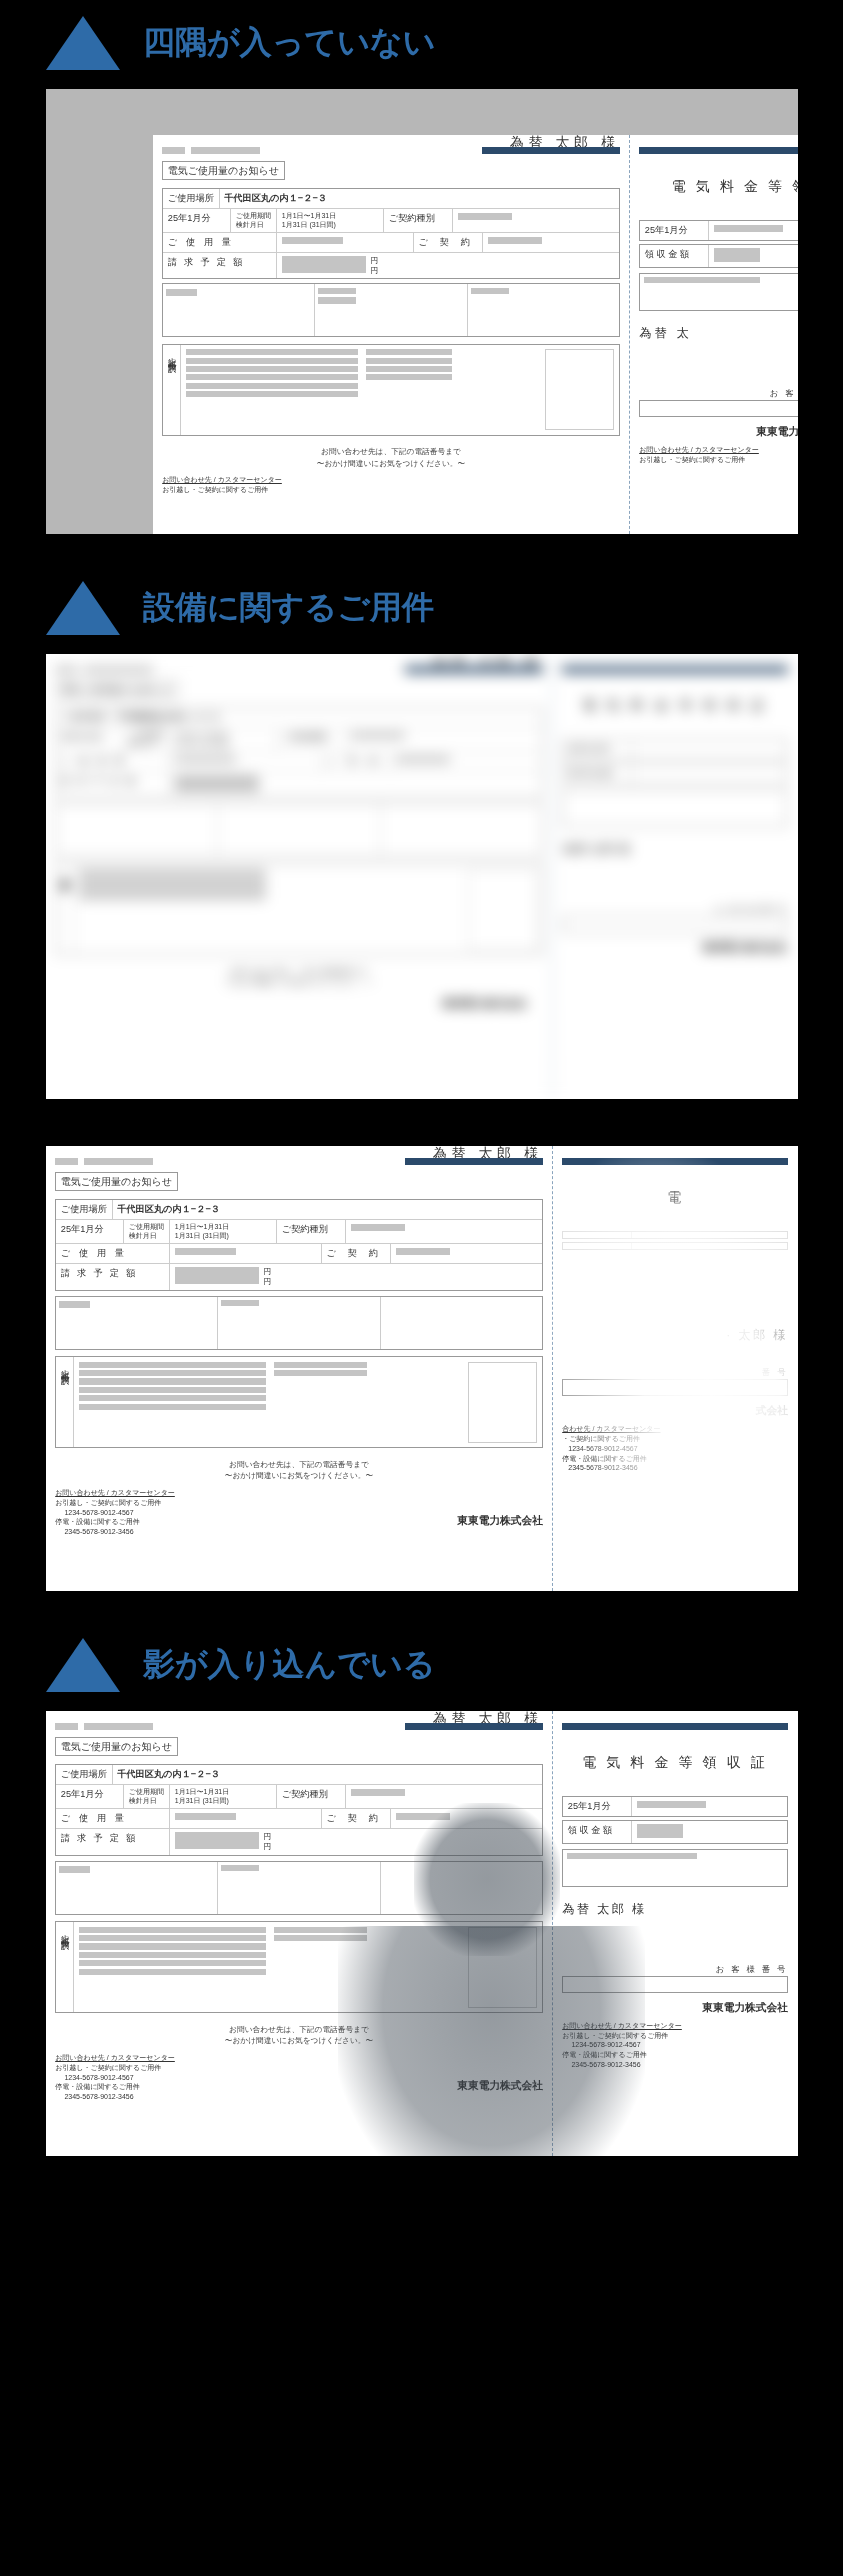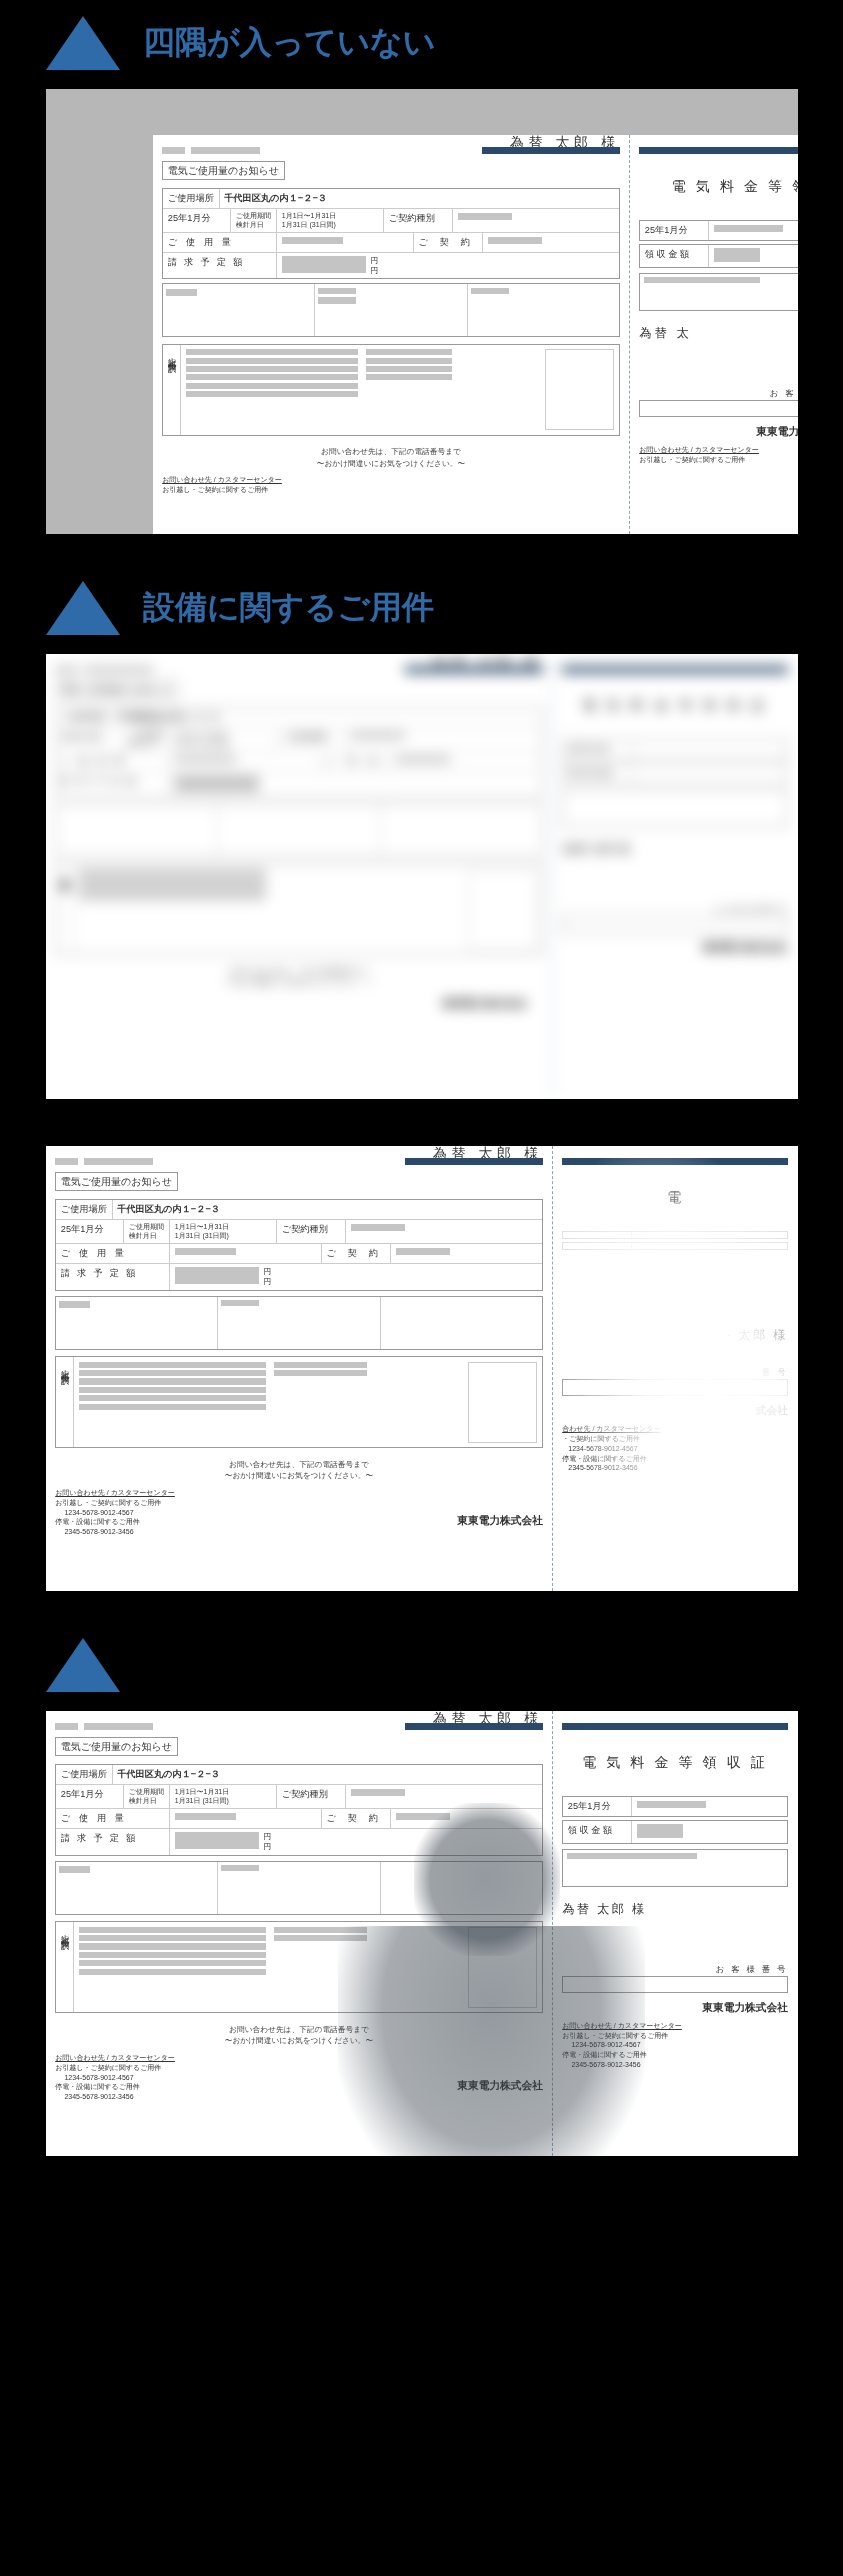--- a/index.html
+++ b/index.html
@@ -357,20 +357,21 @@
           </div>
       </div>
     </div>
     <div class="glare"></div>
   </div>
 </div>
 
 <div class="section">
   <div class="sec-header">
       <div class="tri"></div>
+      <div class="sec-title">影が入り込んでいる</div>
     </div>
   <div class="img-frame case4">
     <div class="bill-wrap">
       <div class="bill-left">
         <div class="topstrip">
             <span class="redact r-bar" style="width:23px"></span>
             <span class="redact r-bar" style="width:69px"></span>
             <div style="flex:1"></div>
             <span class="navy-bar" style="width:138px"></span>
           </div>

